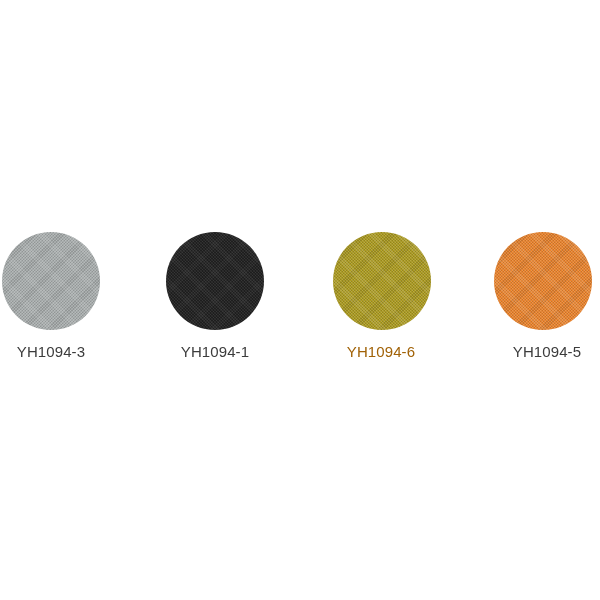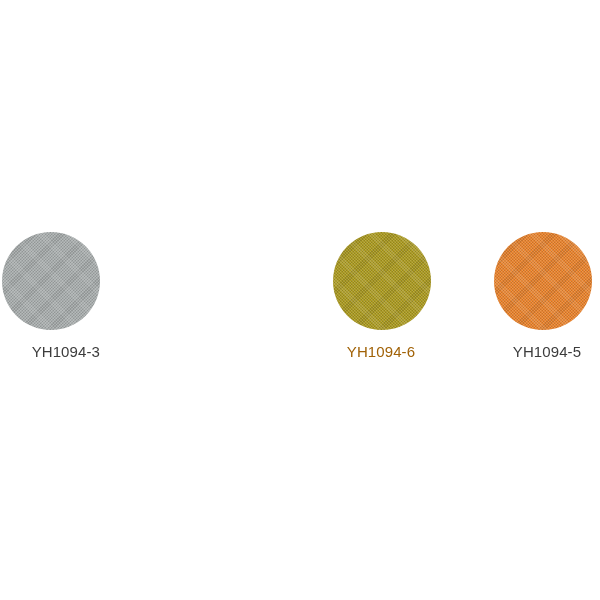--- a/index.html
+++ b/index.html
@@ -52,21 +52,21 @@
     font-size: 15px;
     line-height: 16px;
     letter-spacing: 0.1px;
     color: #3c3c3c;
     white-space: nowrap;
   }
 
   
   .item-1 { left: -12px; }
   .item-1 .swatch-circle { left: 14px; }
-  .item-1 .swatch-caption { left: 14px; width: 98px; text-align: right; }
+  .item-1 .swatch-caption { left: 14px; width: 98px; text-align: center; }
 
   .item-2 { left: 150px; }
   .item-2 .swatch-circle { left: 16px; }
 
   .item-3 { left: 316px; }
   .item-3 .swatch-circle { left: 17px; }
 
   .item-4 { left: 482px; }
   .item-4 .swatch-circle { left: 12px; }
   .item-4 .swatch-caption { left: 0px; }
@@ -95,20 +95,26 @@
 
   <div class="swatch-row">
 
     <div class="swatch-item item-1">
       <div class="swatch-circle" style="background-color: rgb(168, 173, 173);">
         <div class="weave"></div>
       </div>
       <div class="swatch-caption" style="color: rgb(60, 60, 60);">YH1094-3</div>
     </div>
 
+    <div class="swatch-item item-2">
+      <div class="swatch-circle" style="background-color: rgb(30, 30, 30);">
+        <div class="weave weave-dark"></div>
+      </div>
+      <div class="swatch-caption" style="color: rgb(60, 60, 60);">YH1094-1</div>
+    </div>
 
     <div class="swatch-item item-3">
       <div class="swatch-circle" style="background-color: rgb(171, 154, 34);">
         <div class="weave"></div>
       </div>
       <div class="swatch-caption" style="color: #a16207;">YH1094-6</div>
     </div>
 
     <div class="swatch-item item-4">
       <div class="swatch-circle" style="background-color: rgb(232, 131, 46);">

